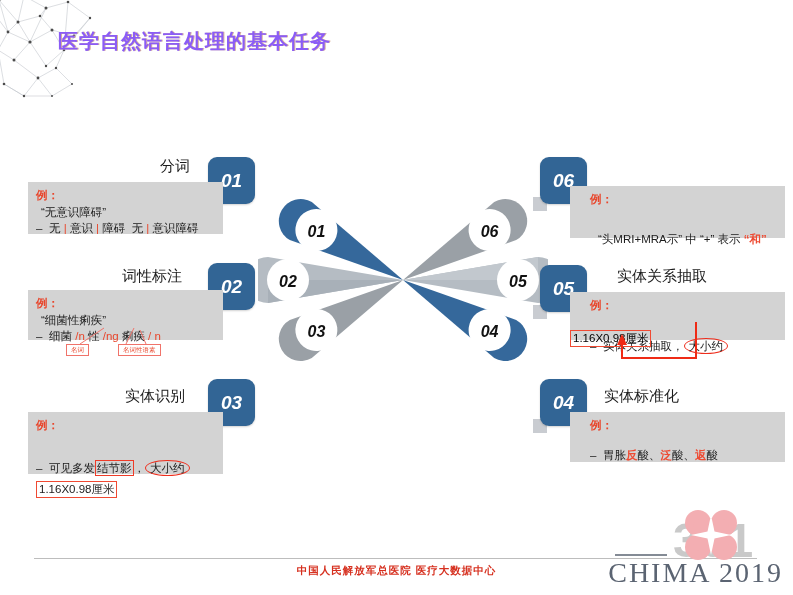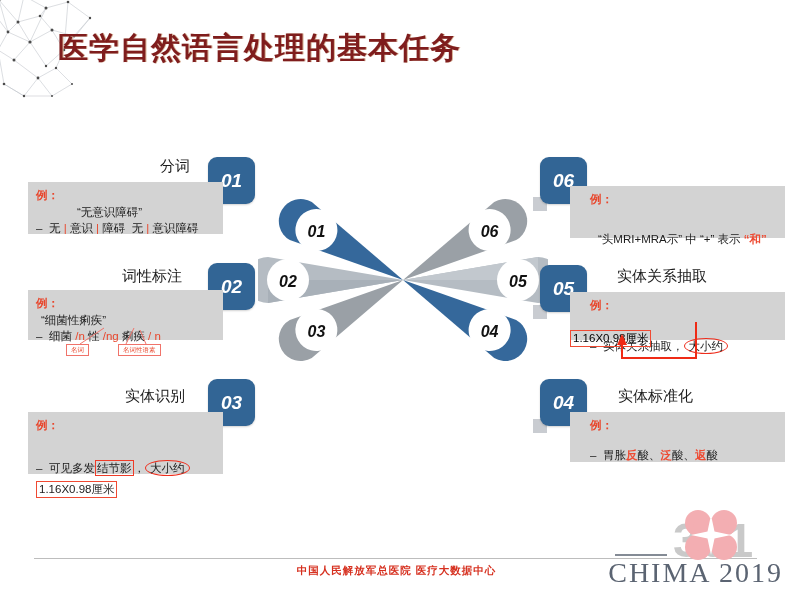--- a/index.html
+++ b/index.html
@@ -9,21 +9,21 @@
     font-family:"Liberation Sans","DejaVu Sans",sans-serif;
   }
   .slide{position:absolute;inset:0;}
 
   
   .netdeco{position:absolute;left:-6px;top:-8px;width:120px;height:120px;opacity:.85;}
 
   
   .title{
     position:absolute;left:58px;top:28px;
-    font-size:30px;font-weight:bold;color:#7f1d1d;
+    font-size:20px;font-weight:bold;color:#8b5cf6;
     letter-spacing:1px;
     text-shadow:1px 0 0 #d8b49a;
     white-space:nowrap;
   }
 
   
   .badge{
     position:absolute;width:47px;height:47px;border-radius:9px;
     background:#326595;color:#ffffff;
     font-size:19px;font-weight:bold;font-style:italic;
@@ -169,21 +169,21 @@
       <path d="M145 130 L123 12 a22 22 0 0 1 44 0 Z" fill="#35689b"></path>
       <circle cx="145" cy="30" r="21" fill="#ffffff"></circle>
       <text x="145" y="37" text-anchor="middle" font-size="16" font-weight="bold" font-style="italic" font-family="Liberation Sans, sans-serif" fill="#111111" transform="rotate(-120 145 30)">04</text>
     </g>
   </svg>
 
   <div class="badge" style="left:208px;top:157px;">01</div>
   <div class="sec-head" style="left:160px;top:157px;">分词</div>
   <div class="panel" style="left:28px;top:182px;width:195px;height:52px;">
     <span class="ex">例：</span>
-    <span class="ln" style="padding-left:5px;margin-left:36px;">“无意识障碍”</span>
+    <span class="ln" style="padding-left:5px;">“无意识障碍”</span>
     <span class="ln">
       <span class="dash">–</span>无<span class="rd"> | </span>意识<span class="rd"> | </span>障碍&nbsp;&nbsp;无<span class="rd"> | </span>意识障碍
     </span>
   </div>
 
   <div class="badge" style="left:208px;top:263px;">02</div>
   <div class="sec-head" style="left:122px;top:267px;">词性标注</div>
   <div class="panel" style="left:28px;top:290px;width:195px;height:50px;">
     <span class="ex">例：</span>
     <span class="ln" style="padding-left:5px;">“细菌性痢疾”</span>
@@ -230,21 +230,21 @@
   </div>
   <div style="position:absolute;left:570px;top:330px;font-size:11.5px;">
     <span class="rbox2">1.16X0.98厘米</span>
   </div>
   <svg style="position:absolute;left:600px;top:318px;width:120px;height:52px;">
     <path d="M96 4 L96 40 L22 40 L22 26" stroke="#ef2b16" stroke-width="2" fill="none"></path>
     <path d="M22 16 L17 27 L27 27 Z" fill="#ef2b16"></path>
   </svg>
 
   <div class="badge" style="left:540px;top:379px;">04</div>
-  <div class="sec-head" style="left:618px;top:387px;">实体标准化</div>
+  <div class="sec-head" style="left:604px;top:387px;">实体标准化</div>
   <div class="panel" style="left:570px;top:412px;width:215px;height:50px;padding-left:20px;">
     <span class="ex">例：</span>
     <span class="ln" style="margin-top:14px;">
       <span class="dash">–</span><span>胃胀</span><span class="rdb">反</span><span>酸</span><span>、</span><span class="rdb">泛</span><span>酸</span><span>、</span><span class="rdb">返</span><span>酸</span>
     </span>
   </div>
 
   <div class="foot-rule"></div>
   <div class="foot-text">中国人民解放军总医院  医疗大数据中心</div>
 

